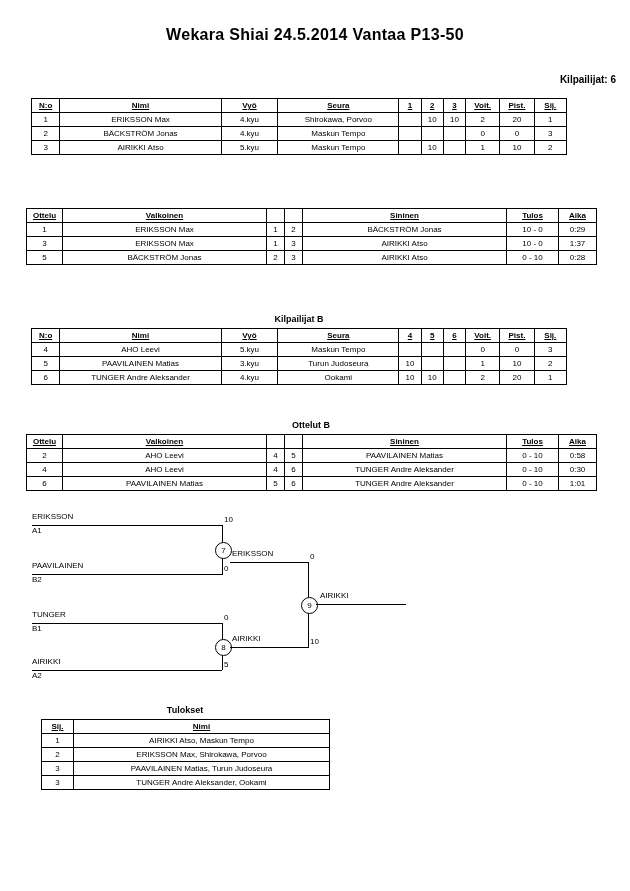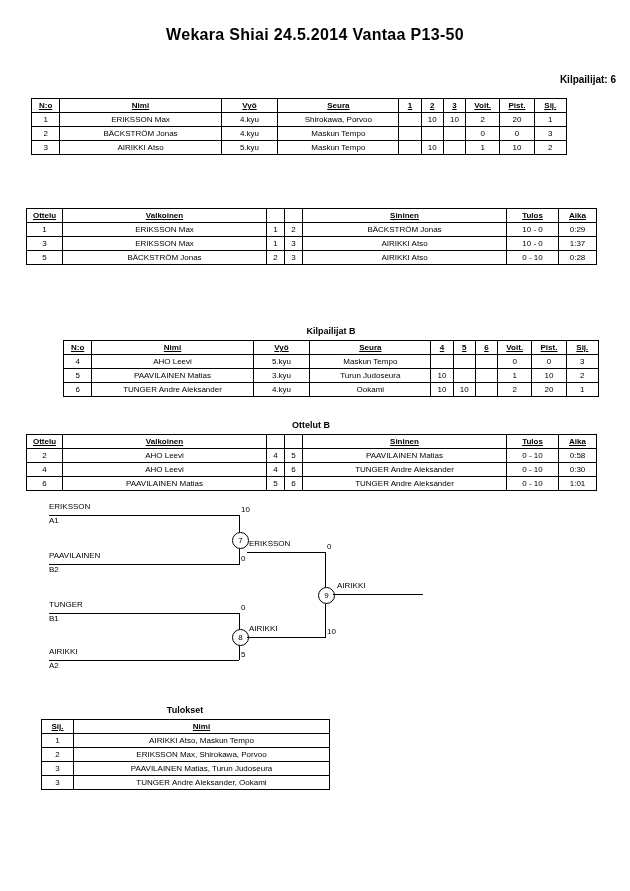--- a/index.html
+++ b/index.html
@@ -61,25 +61,24 @@
     text-decoration: underline;
   }
   td.c { text-align: center; }
   td.l { text-align: center; }
   .blk { position: absolute; }
 
   
   .bracket {
     position: absolute;
     left: 28px;
-    top: 476px;
+    top: 486px;
     width: 420px;
     height: 180px;
     font-size: 8px;
-    margin-left: 17px;
   }
   .bline { position: absolute; background: #000; }
   .h { height: 1px; }
   .v { width: 1px; }
   .bname { position: absolute; font-size: 8px; white-space: nowrap; }
   .bscore { position: absolute; font-size: 8px; }
   .circle {
     position: absolute;
     width: 15px; height: 15px;
     border: 1px solid #000;
@@ -210,21 +209,21 @@
         <td class="c">2</td>
         <td class="c">3</td>
         <td class="l">AIRIKKI Atso</td>
         <td class="c">0 - 10</td>
         <td class="c">0:28</td>
       </tr>
     </tbody>
       </table>
   </div>
 
-  <div class="blk" style="left:31px; top:300px; width:536px;margin-left:32px;">
+  <div class="blk" style="left:31px; top:288px; width:536px;">
     <div class="section-title">Kilpailijat B</div>
     <table class="grid" style="margin-top:4px; width:536px;">
       <colgroup>
         <col style="width:28px">
           <col style="width:160px">
           <col style="width:56px">
           <col style="width:120px">
         <col style="width:22px">
           <col style="width:22px">
           <col style="width:22px">

